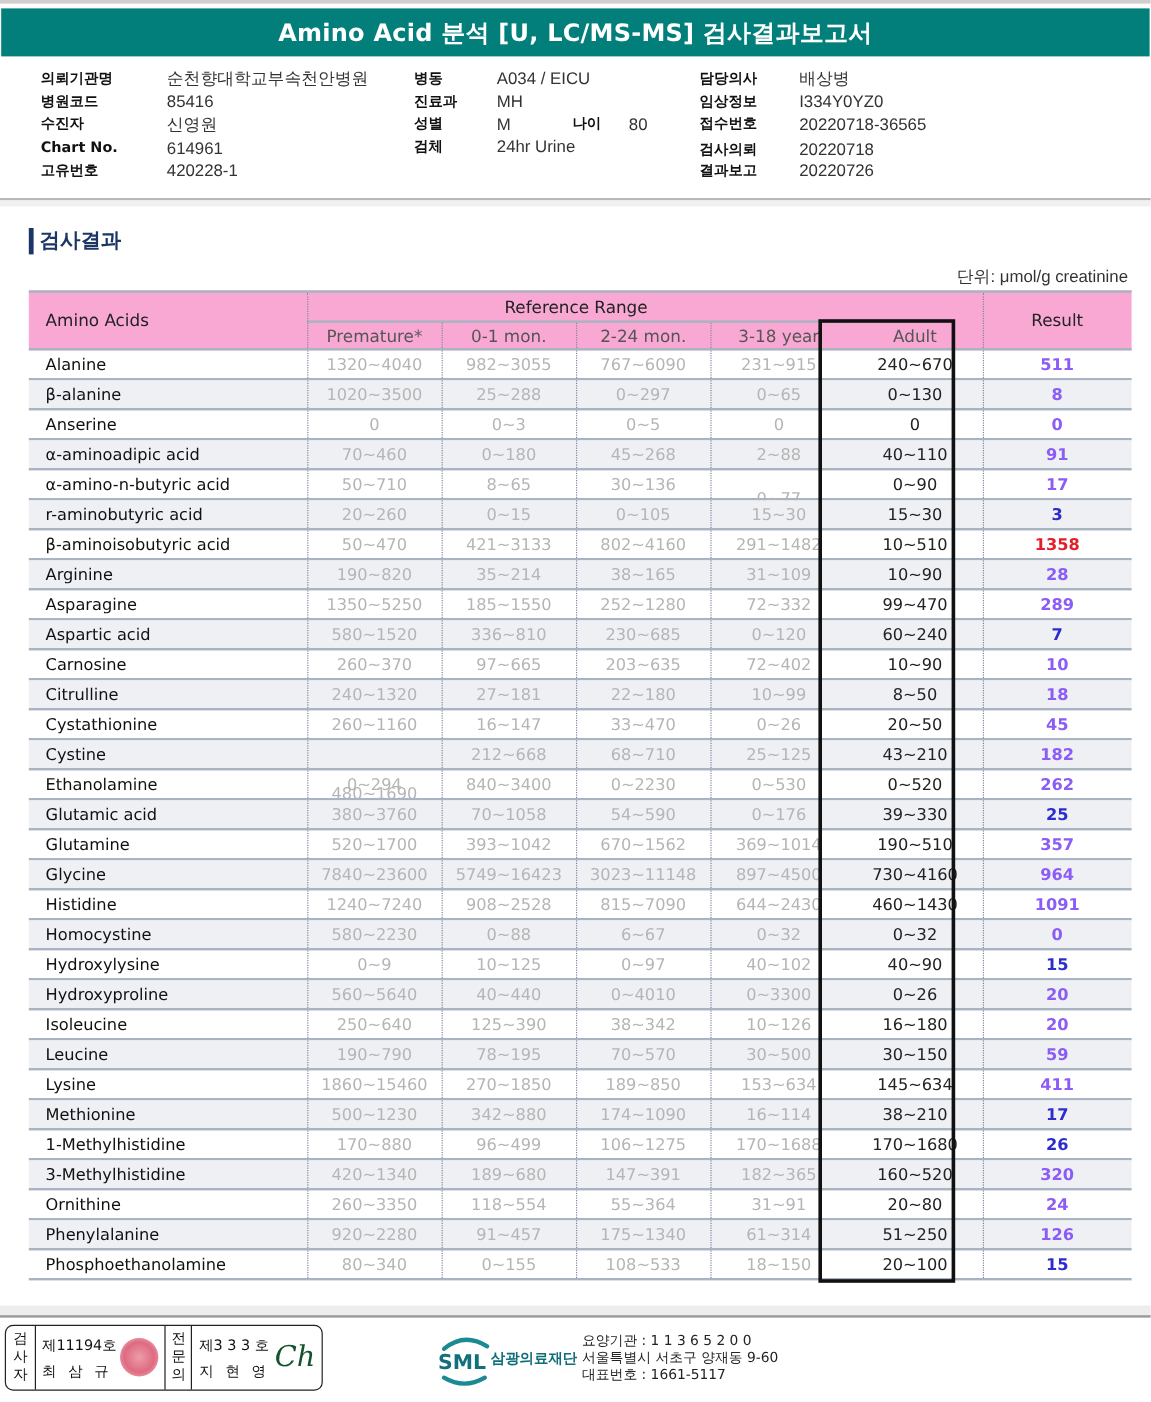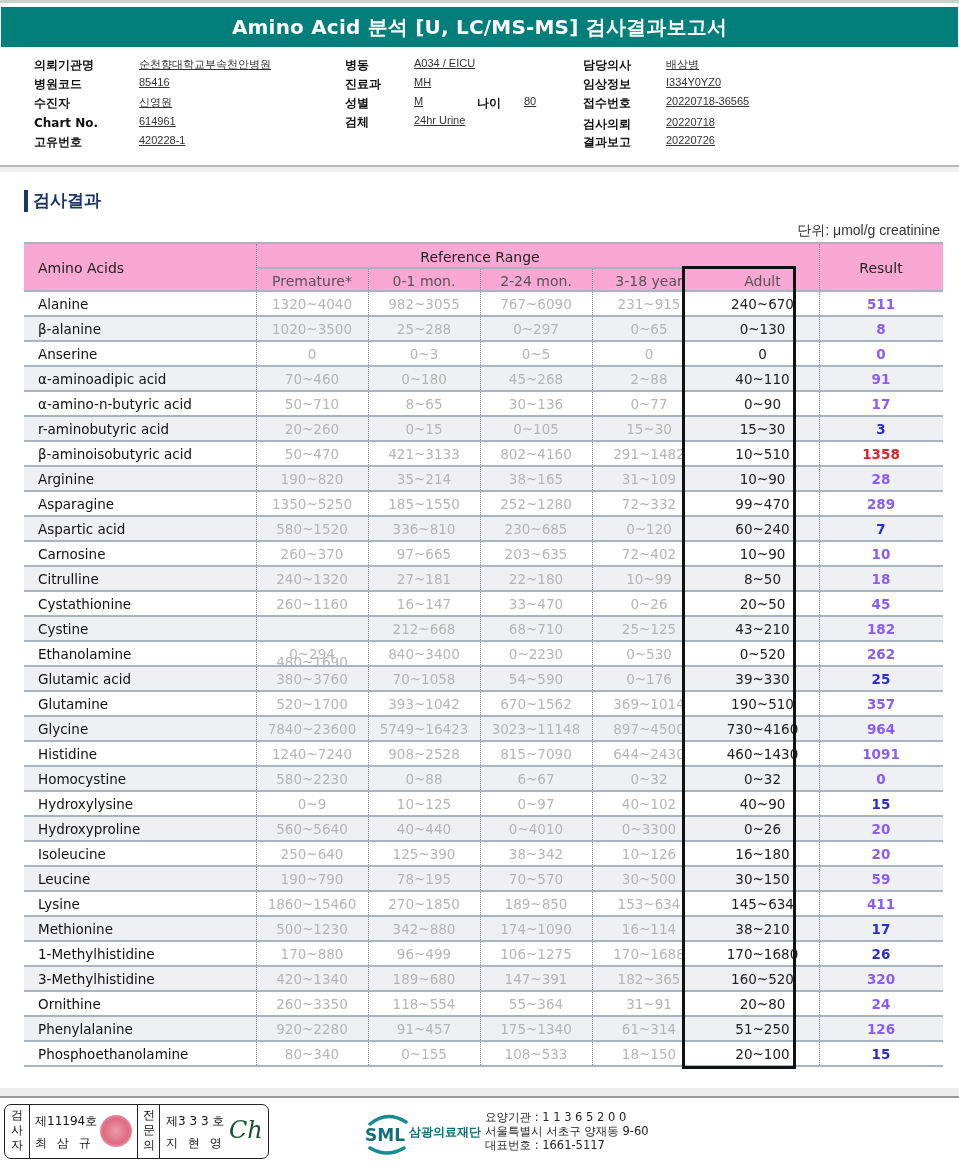--- a/index.html
+++ b/index.html
@@ -8,21 +8,21 @@
 
   .page-top-border { position: absolute; left: 0; top: 0; width: 959px; height: 3px; background: #cfcfcf; }
   .title-bar {
     position: absolute; left: 1px; top: 7px; width: 957px; height: 40px;
     background: #027f7b; color: #fff; display: flex; align-items: center; justify-content: center;
     font-family: "DejaVu Sans", sans-serif; font-weight: bold; font-size: 20px; letter-spacing: 0.2px;
   }
 
   .info { position: absolute; left: 0; top: 50px; width: 959px; height: 115px; font-size: 11.5px; }
   .info .lbl { position: absolute; font-weight: bold; font-family: "DejaVu Sans", sans-serif; font-size: 12px; color: #111; }
-  .info .val { position: absolute; font-family: "Liberation Sans", sans-serif; font-size: 11px; color: #333; text-decoration: underline; }
+  .info .val { position: absolute; font-family: "Liberation Sans", sans-serif; font-size: 14px; color: #333; }
   .info-bottom { position: absolute; left: 0; top: 165px; width: 959px; height: 2px; background: #b8b8b8; }
   .info-bottom2 { position: absolute; left: 0; top: 167px; width: 959px; height: 5px; background: #f0f0f0; }
 
   .section-title { position: absolute; left: 24px; top: 189px; display: flex; align-items: center; }
   .section-title .bar { width: 4px; height: 22px; background: #1b3566; margin-right: 5px; }
   .section-title .txt { font-size: 17px; font-weight: bold; color: #1b3566; font-family: "DejaVu Sans", sans-serif; }
 
   .unit { position: absolute; right: 19px; top: 222px; font-size: 14px; color: #333; font-family: "Liberation Sans", sans-serif; }
 
   .tbl { position: absolute; left: 24px; top: 242px; width: 919px; }
@@ -181,21 +181,21 @@
         <span class="vdot" style="left: 344px;"></span>
         <span class="vdot" style="left: 456px;"></span>
         <span class="vdot" style="left: 568px;"></span>
         <span class="vdot" style="left: 795px;"></span>
       </div>
       <div class="row">
         <span class="name">α-amino-n-butyric acid</span>
         <span class="c" style="left: 232px; width: 112px;">50~710</span>
         <span class="c" style="left: 344px; width: 112px;">8~65</span>
         <span class="c" style="left: 456px; width: 112px;">30~136</span>
-        <span class="c" style="left: 568px; width: 114px;">0~77</span>
+        <span class="c" style="left: 568px; width: 114px; margin-top: 12px;">0~77</span>
         <span class="c adult" style="left: 682px; width: 113px;">0~90</span>
         <span class="c result" style="left: 795px; width: 124px;">17</span>
         <span class="vdot" style="left: 232px;"></span>
         <span class="vdot" style="left: 344px;"></span>
         <span class="vdot" style="left: 456px;"></span>
         <span class="vdot" style="left: 568px;"></span>
         <span class="vdot" style="left: 795px;"></span>
       </div>
       <div class="row alt">
         <span class="name">r-aminobutyric acid</span>

